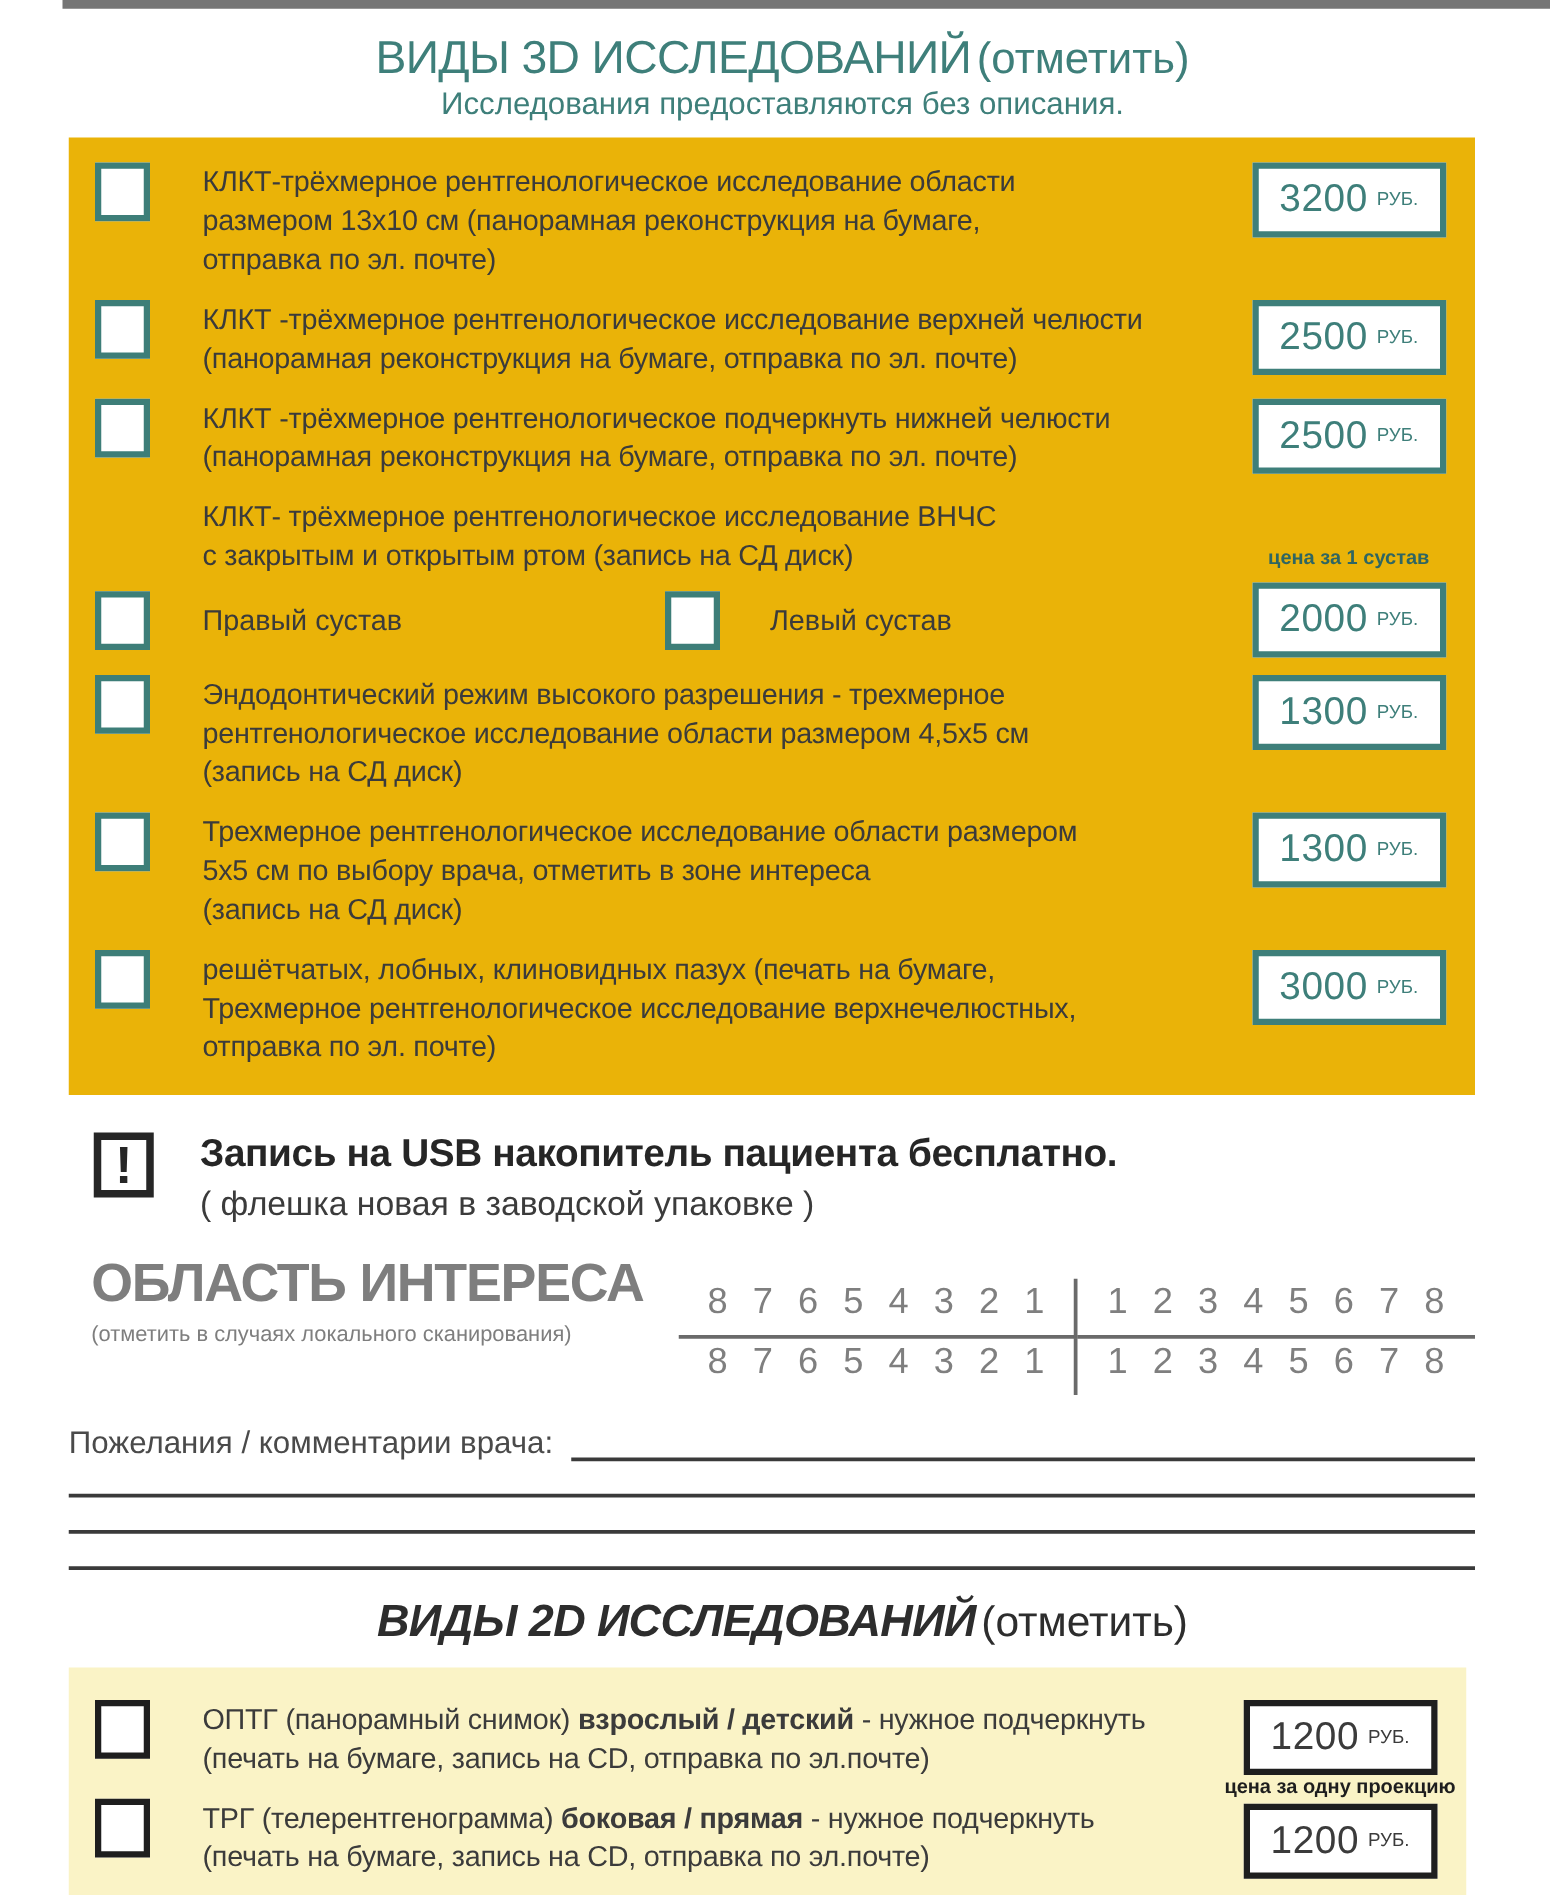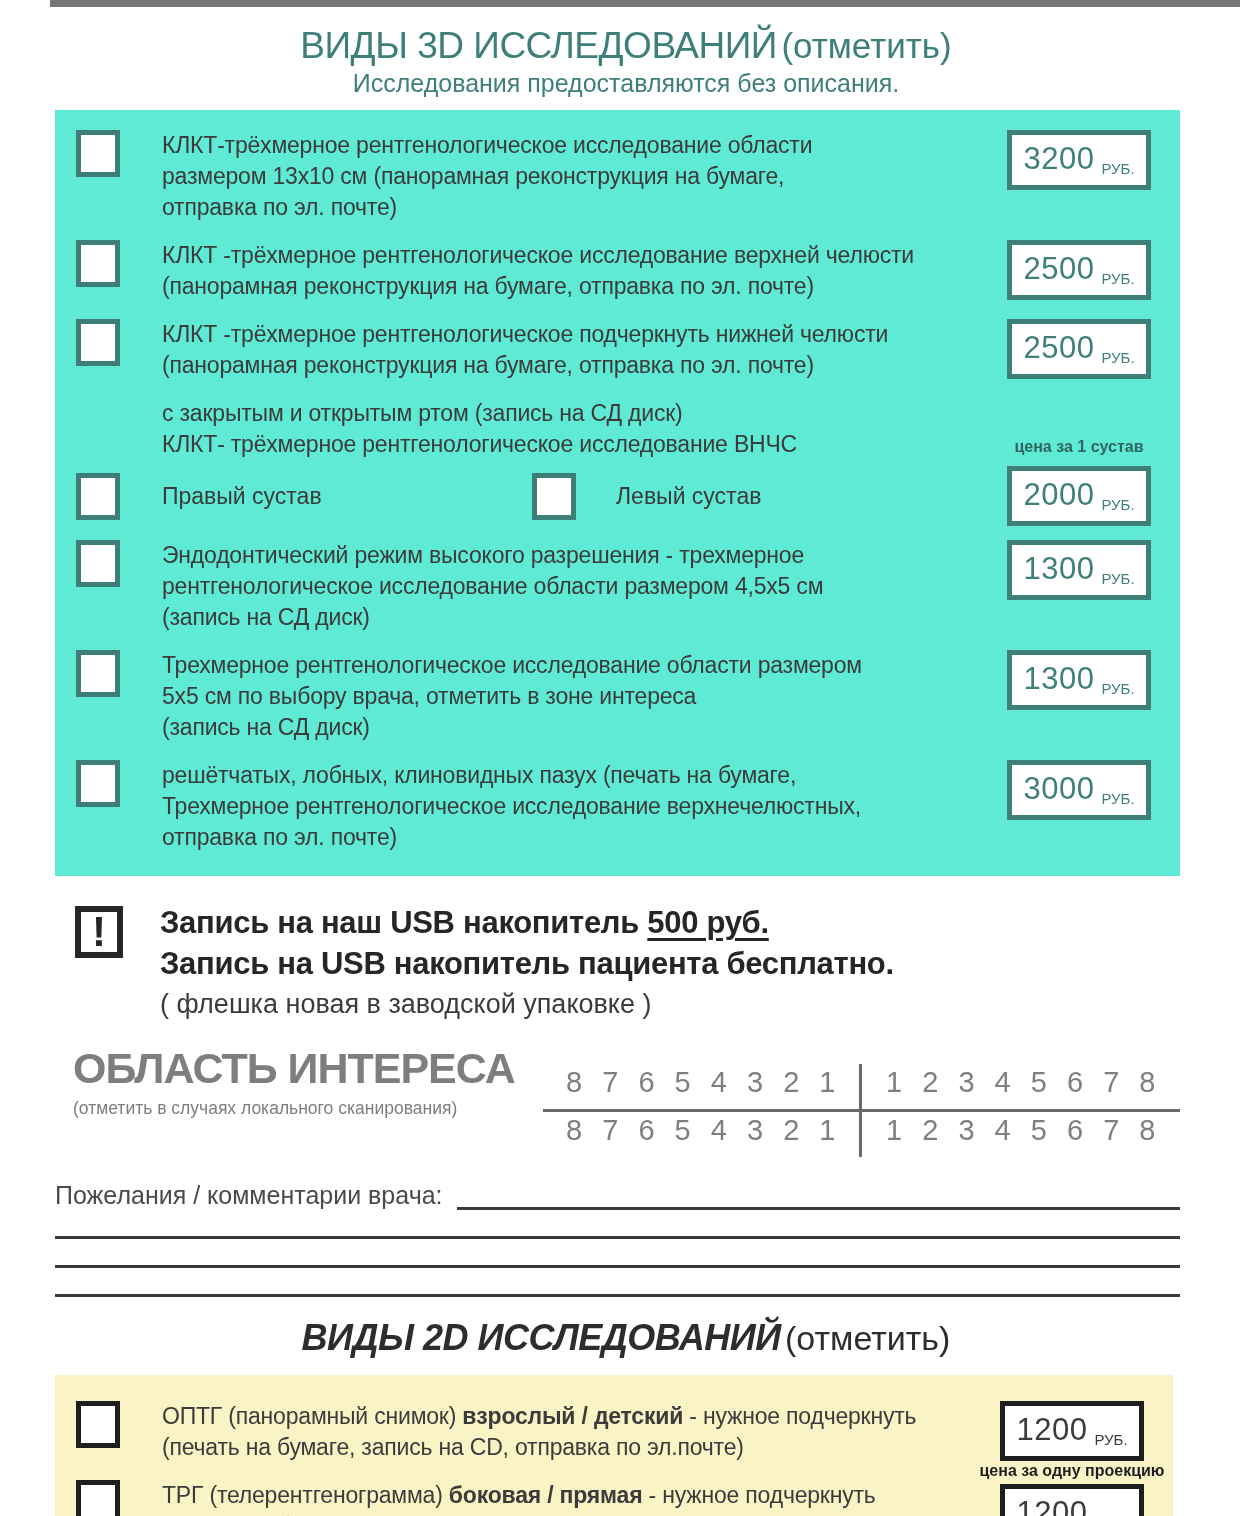--- a/index.html
+++ b/index.html
@@ -14,39 +14,39 @@
   .hdr3d { text-align:center; margin-top:18px; color:#3e7f7a; }
   .hdr3d .t  { font-weight:normal; font-size:37px; letter-spacing:-0.5px; }
   .hdr3d .sfx{ font-weight:normal; font-size:35px; }
   .hdr3d .sub{ font-size:25px; margin-top:2px; }
 
   .hdr2d { text-align:center; margin-top:20px; color:#2d2d2d; }
   .hdr2d .t  { font-weight:bold; font-size:36px; letter-spacing:-0.5px;font-style:italic; }
   .hdr2d .sfx{ font-weight:normal; font-size:34px; }
 
   
-  .panel3d { margin:12px 72px 0 55px; background:#5eead4; padding:20px 0 6px; }
+  .panel3d { margin:12px 72px 0 55px; background:#eab308; padding:20px 0 6px; }
   .panel2d { margin:16px 79px 0 55px; background:#faf3c6; padding:26px 0 20px; }
 
   .srow { display:flex; align-items:flex-start; margin-bottom:17px; }
   .cbx  { flex:none; width:44px; height:47px; background:#ffffff; margin-left:21px; }
   .cbx.teal  { border:5px solid #3d7e78; }
   .cbx.black { border:5px solid #1e1e1e; }
   .cbx-spacer { flex:none; width:65px; }
 
   .stext { flex:1; margin-left:42px; font-size:23px; line-height:31px;
            color:#3b3b3b; letter-spacing:-0.2px; }
   .stext b { font-weight:bold; }
 
   .pcol { flex:none; width:178px; margin-right:12px; display:flex;
           flex-direction:column; align-items:center; }
   .pcol.bottom { align-self:stretch; justify-content:flex-end; }
 
-  .pbox { width:144px; border:5px solid; background:#ffffff; text-align:center;
-          padding:6px 0 8px; display:flex; align-items:flex-end;
+  .pbox { width:155px; border:5px solid; background:#ffffff; text-align:center;
+          padding:6px 0 8px; display:flex; align-items:center;
           justify-content:center; gap:7px; }
   .pbox .num { font-size:31px; letter-spacing:0.5px; }
   .pbox .cur { font-size:15px; }
   .pbox.teal  { border-color:#3e7f7a; color:#3e7f7a; }
   .pbox.black { border-color:#1e1e1e; color:#3b3b3b; }
 
   .pnote { font-size:16px; font-weight:bold; margin-bottom:4px; white-space:nowrap; }
   .pnote.teal  { color:#2f6662; }
   .pnote.black { color:#1e1e1e; }
 
@@ -141,22 +141,22 @@
       <div class="pbox teal">
         <span class="num">2500</span>
         <span class="cur">РУБ.</span>
       </div>
     </div>
   </div>
 
   <div class="srow" style="margin-bottom:6px;">
     <div class="cbx-spacer"></div>
     <div class="stext">
+      <div>КЛКТ- трёхмерное рентгенологическое исследование ВНЧС</div>
       <div>с закрытым и открытым ртом (запись на СД диск)</div>
-      <div>КЛКТ- трёхмерное рентгенологическое исследование ВНЧС</div>
     </div>
     <div class="pcol bottom">
       <div class="pnote teal">цена за 1 сустав</div>
     </div>
   </div>
 
   <div class="vrow">
     <div class="cbx teal"></div>
     <div class="jlabel first">Правый сустав</div>
     <div class="cbx teal" style="margin-left:0;"></div>
@@ -211,23 +211,20 @@
         <span class="num">3000</span>
         <span class="cur">РУБ.</span>
       </div>
     </div>
   </div>
 </div>
 
 <div class="usb">
   <div class="usb-icon">!</div>
   <div class="usb-text">
-    <div class="b">
-      <span>Запись на наш USB накопитель </span><span class="u">500 руб.</span>
-    </div>
     <div class="b">Запись на USB накопитель пациента бесплатно.</div>
     <div class="r">( флешка новая в заводской упаковке )</div>
   </div>
 </div>
 
 <div class="aoi">
   <div class="aoi-left">
     <div class="aoi-title">ОБЛАСТЬ ИНТЕРЕСА</div>
     <div class="aoi-sub">(отметить в случаях локального сканирования)</div>
   </div>

